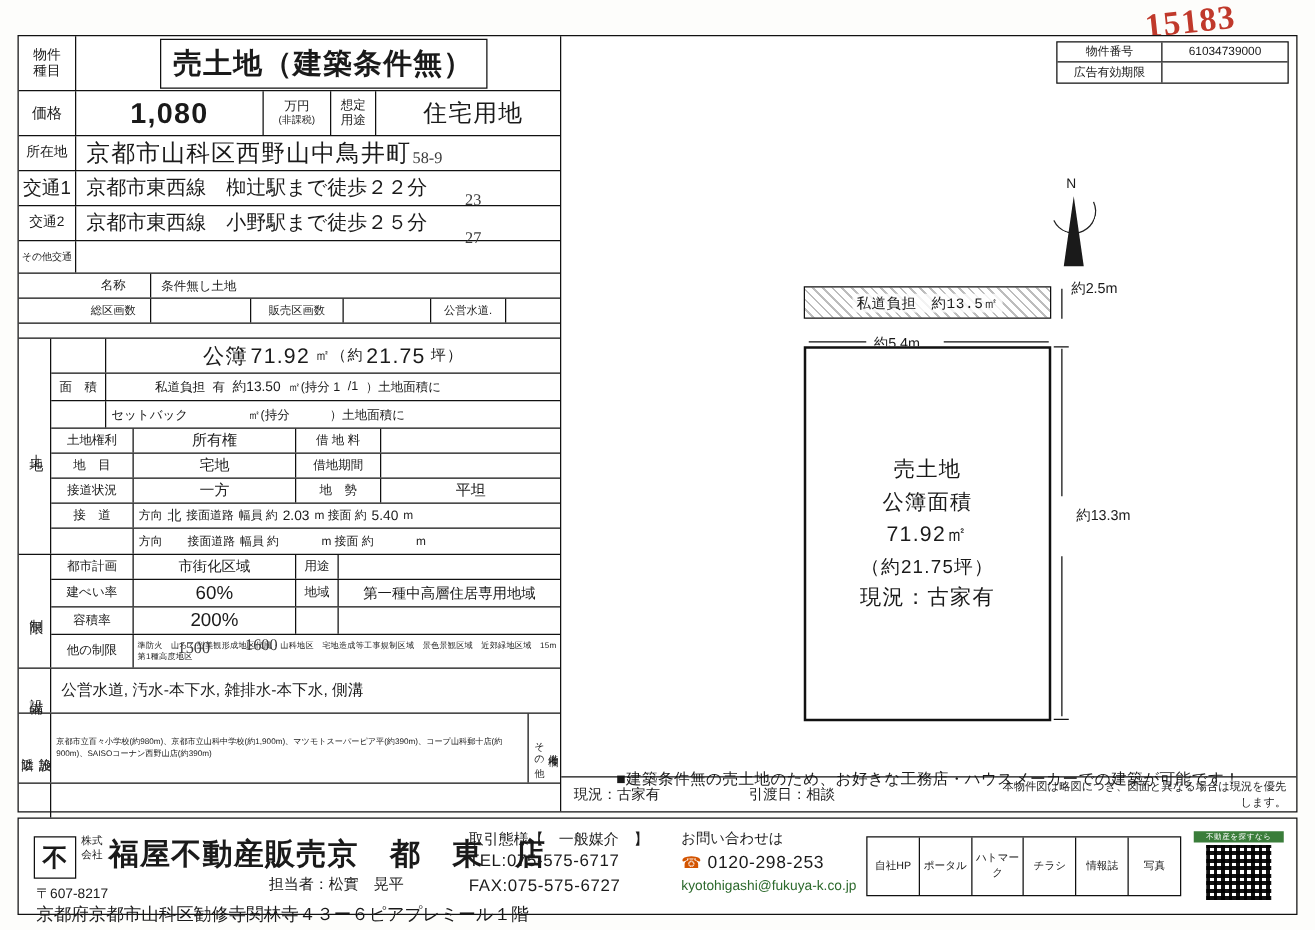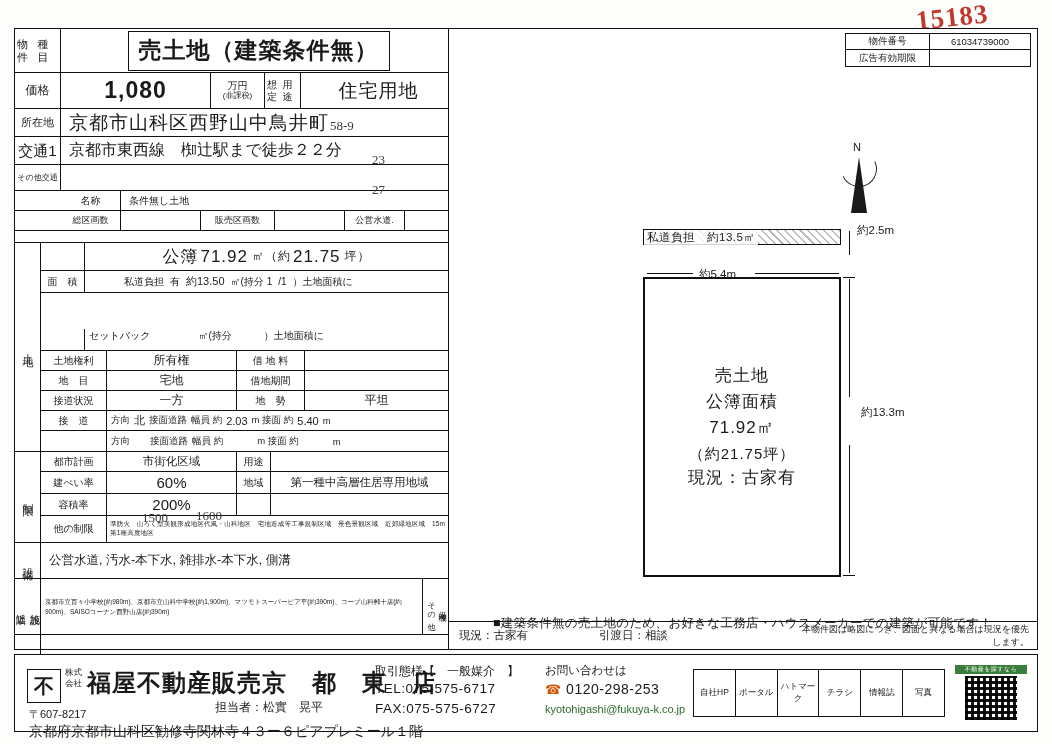--- a/index.html
+++ b/index.html
@@ -39,21 +39,21 @@
     position:absolute; left:14px; top:28px; width:1024px; height:622px;
     border:1.6px solid #111;
     background:#fff;
   }
 
   .left-col { position:absolute; left:0; top:0; width:434px; height:100%; border-right:1.4px solid #111; }
   .right-col { position:absolute; left:434px; top:0; right:0; height:100%; }
 
   .row { position:relative; width:100%; border-bottom:1.1px solid #111; display:flex; align-items:stretch; }
   .lbl {
-    flex:0 0 auto; display:flex; flex-direction:row; align-items:center; justify-content:center;
+    flex:0 0 auto; display:flex; flex-direction:column; align-items:center; justify-content:center;
     border-right:1.1px solid #111; font-size:11px; line-height:1.15; 
     padding:0 2px;
   }
   .val { flex:1 1 auto; display:flex; align-items:center; padding-left:8px; }
 
   .big { font-size:23px; font-weight:bold; letter-spacing:1px; }
   .mid { font-size:19px; letter-spacing:1px; }
   .sm { font-size:12px; }
   .xs { font-size:10px; }
   .xxs { font-size:8px; line-height:1.25; }
@@ -84,25 +84,25 @@
 
   
   .plan { position:absolute; left:22px; top:16px; width:540px; height:540px; }
   .plan-lot {
     position:absolute; left:172px; top:232px; width:198px; height:300px;
     border:2.2px solid #111; background:#fff;
     display:flex; flex-direction:column; align-items:center; justify-content:center;
     text-align:center; font-size:17px; line-height:1.55; letter-spacing:1px;
   }
   .plan-road {
-    position:absolute; left:172px; top:184px; width:198px; height:16px;
+    position:absolute; left:172px; top:184px; width:198px; height:26px;
     border:1.4px solid #111;
     background:repeating-linear-gradient(45deg,#fff 0 4px,#bdbdbd 4px 5.5px);
-    display:flex; align-items:center; 
-    font-size:11.5px; letter-spacing:0.5px;
+    display:flex; align-items:center; justify-content:center;
+    font-size:11.5px; letter-spacing:0.5px;font-family:Liberation Mono, monospace;
   }
   .plan-road span { background:rgba(255,255,255,0.82); padding:0 3px; }
 
   .dim { position:absolute; font-size:11.5px; }
   .dim-top { left:228px; top:222px; }
   .dim-right-top { left:386px; top:178px; }
   .dim-right { left:390px; top:360px; }
 
   .arrowline { position:absolute; background:#111; }
   .vline { width:1px; }
@@ -198,20 +198,24 @@
       <div class="row" style="height:28px;">
         <div class="lbl" style="width:46px;font-size:11px;">所在地</div>
         <div class="val mid">京都市山科区西野山中鳥井町</div>
       </div>
 
       <div class="row" style="height:28px;">
         <div class="lbl" style="width:46px;font-size:15px;">交通1</div>
         <div class="val" style="font-size:16px;">京都市東西線　椥辻駅まで徒歩２２分</div>
       </div>
 
+      <div class="row" style="height:28px;">
+        <div class="lbl" style="width:46px;font-size:11px;">交通2</div>
+        <div class="val" style="font-size:16px;">京都市東西線　小野駅まで徒歩２５分</div>
+      </div>
 
       <div class="row" style="height:26px;">
         <div class="lbl" style="width:46px;font-size:8px;">その他交通</div>
         <div class="val"></div>
       </div>
 
       <div class="row" style="height:20px;">
         <div class="lbl" style="width:46px;border-right:none;"></div>
         <div class="lbl" style="width:60px;font-size:10px;">名称</div>
         <div class="val xs">条件無し土地</div>
@@ -252,21 +256,21 @@
             <div style="flex:1;display:flex;align-items:center;font-size:10px;padding-left:4px;gap:6px;margin-left:35px;">
               <span>私道負担</span>
               <span>有</span>
               <span style="font-size:11px;">約13.50</span>
               <span>㎡(持分 1</span>
               <span>/1</span>
               <span>）土地面積に</span>
             </div>
           </div>
 
-          <div style="display:flex;height:22px;border-bottom:1.05px solid #111;align-items:flex-start;margin-top:36px;">
+          <div style="display:flex;height:22px;border-bottom:1.05px solid #111;align-items:center;">
             <div style="width:44px;height:100%;border-right:1.05px solid #111;"></div>
             <div style="flex:1;display:flex;align-items:center;font-size:10px;padding-left:4px;gap:6px;">
               <span>セットバック</span>
               <span style="min-width:36px;"></span>
               <span>㎡(持分</span>
               <span style="min-width:20px;"></span>
               <span>）土地面積に</span>
             </div>
           </div>
 

